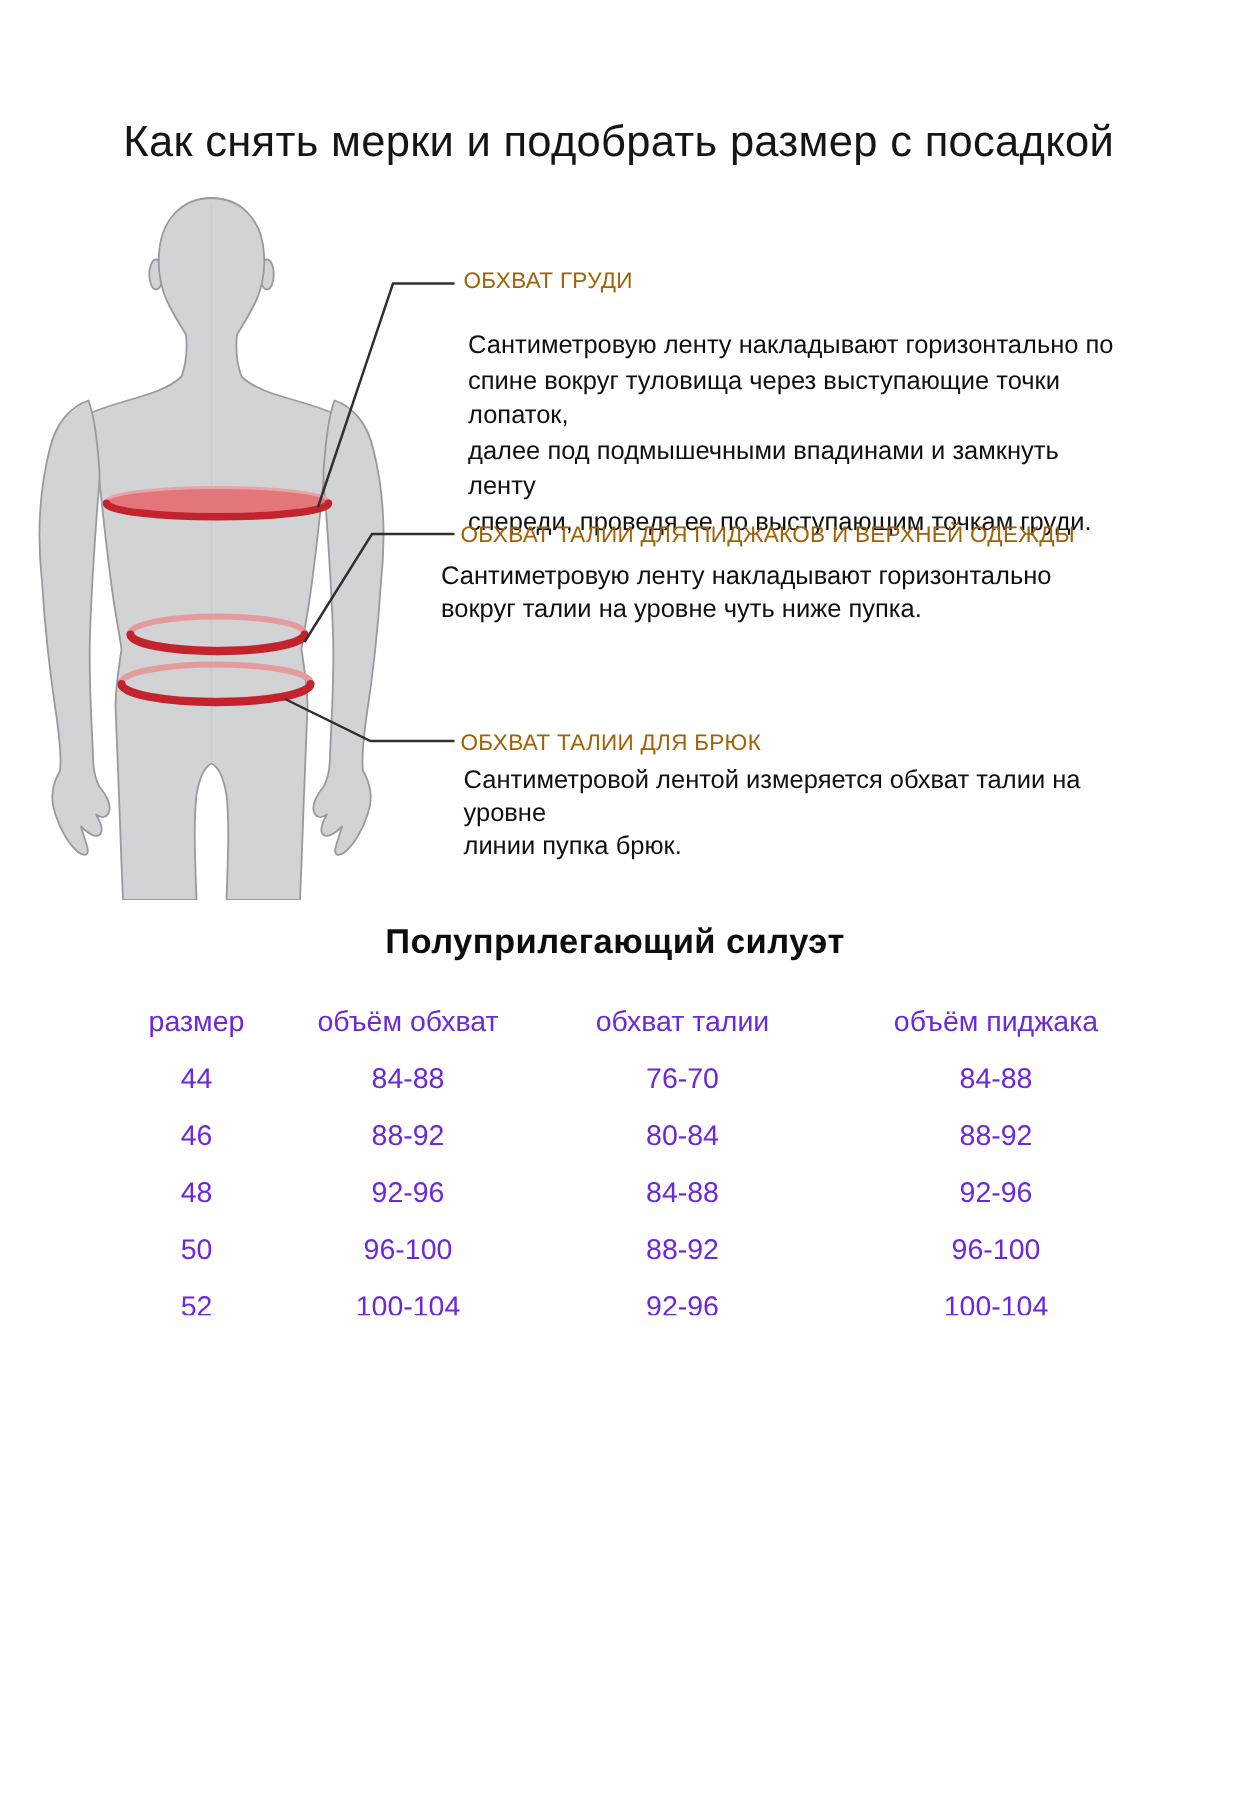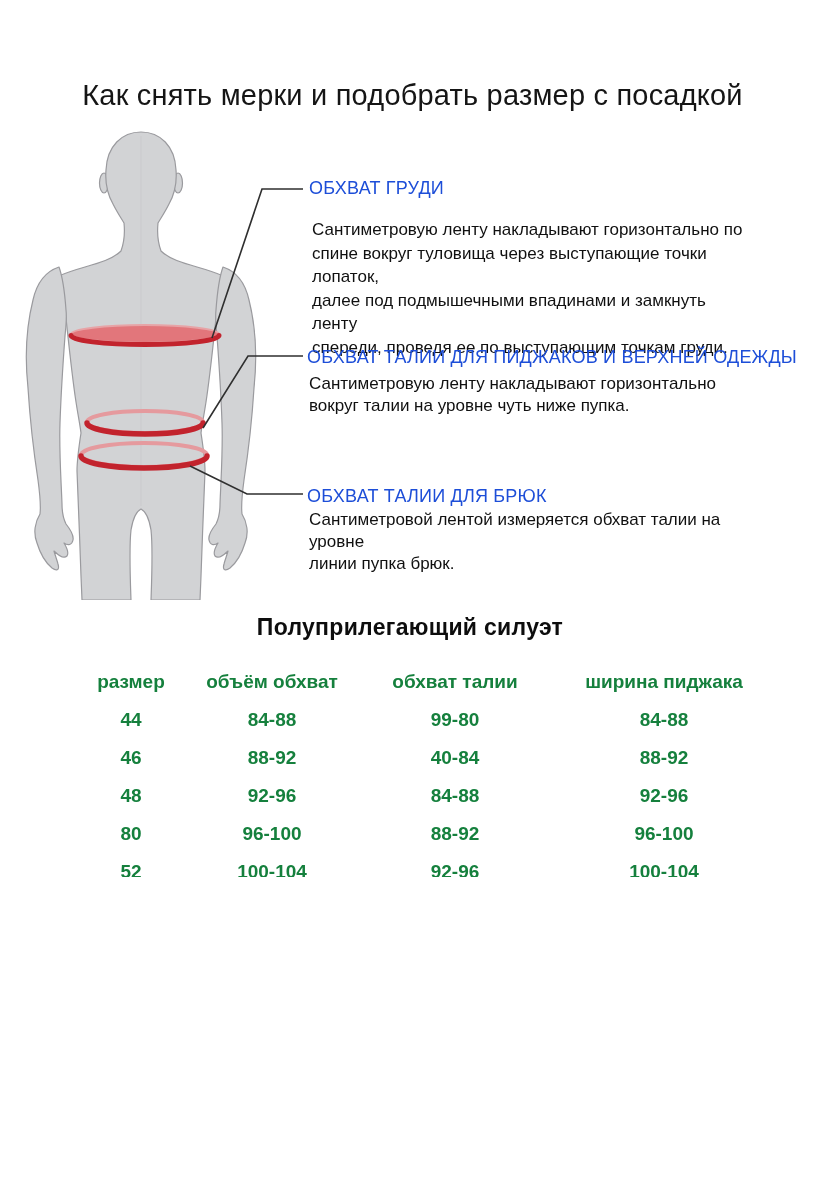--- a/index.html
+++ b/index.html
@@ -5,35 +5,35 @@
   html,body{margin:0;padding:0;background:#ffffff;}
   .page{
     position:relative;width:825px;height:877px;background:#ffffff;overflow:hidden;
     font-family:"Liberation Sans",sans-serif;color:#1a1a1a;
   }
   .abs{position:absolute;}
   .page-title{
     top:78px;left:0;width:825px;text-align:center;
     font-size:29px;line-height:34px;font-weight:400;color:#151515;letter-spacing:.2px;
   }
-  .sec-h{font-size:18px;line-height:22px;font-weight:400;color:#1d4ed8;letter-spacing:.2px;white-space:nowrap;}
+  .sec-h{font-size:15px;line-height:22px;font-weight:400;color:#a16207;letter-spacing:.2px;white-space:nowrap;}
   .sec-p{font-size:17px;line-height:22px;color:#101010;white-space:pre-line;}
   .sec-p.p1{line-height:23.5px;}
   .figure-svg{left:10px;top:120px;width:280px;height:480px;}
   .lines-svg{left:0;top:0;width:825px;height:1200px;pointer-events:none;}
   .table-title{
     top:614px;left:0;width:820px;text-align:center;
     font-size:23px;font-weight:700;color:#0d0d0d;letter-spacing:.3px;
   }
   table.size-table{
     position:absolute;left:60px;top:663px;width:700px;
     border-collapse:collapse;table-layout:fixed;
   }
   table.size-table th,table.size-table td{
-    font-weight:700;font-size:19px;color:#15803d;text-align:center;
+    font-weight:400;font-size:19px;color:#6d28d9;text-align:center;
     vertical-align:middle;height:38px;padding:0;border:none;
   }
   col.c1{width:142px;}col.c2{width:140px;}col.c3{width:226px;}col.c4{width:192px;}
 </style>
 </head>
 <body>
 
 <div class="page">
 
   <div class="abs page-title">Как снять мерки и подобрать размер с посадкой</div>
@@ -144,65 +144,65 @@
     <polyline points="190,466 247,494 303,494" fill="none" stroke="#2f2f2f" stroke-width="1.6"></polyline>
   </svg>
 
   <div class="abs sec-h" style="left:309px;top:177px;">ОБХВАТ ГРУДИ</div>
   <div class="abs sec-p p1" style="left:312px;top:218px;width:440px;">Сантиметровую ленту накладывают горизонтально по
 спине вокруг туловища через выступающие точки лопаток,
 далее под подмышечными впадинами и замкнуть ленту
 спереди, проведя ее по выступающим точкам груди.</div>
 
   <div class="abs sec-h" style="left:307px;top:346px;">ОБХВАТ ТАЛИИ ДЛЯ ПИДЖАКОВ И ВЕРХНЕЙ ОДЕЖДЫ</div>
-  <div class="abs sec-p" style="left:309px;top:373px;width:440px;">Сантиметровую  ленту накладывают горизонтально
+  <div class="abs sec-p" style="left:294px;top:373px;width:440px;">Сантиметровую  ленту накладывают горизонтально
 вокруг талии на уровне чуть ниже пупка.</div>
 
   <div class="abs sec-h" style="left:307px;top:485px;">ОБХВАТ ТАЛИИ ДЛЯ БРЮК</div>
   <div class="abs sec-p" style="left:309px;top:509px;width:470px;">Сантиметровой лентой измеряется обхват талии на уровне
 линии пупка брюк.</div>
 
   <div class="abs table-title">Полуприлегающий силуэт</div>
 
   <table class="size-table">
     <colgroup>
         <col class="c1">
         <col class="c2">
         <col class="c3">
         <col class="c4">
       </colgroup>
     <thead>
       <tr>
         <th>размер</th>
         <th>объём обхват</th>
         <th>обхват талии</th>
-        <th>ширина пиджака</th>
+        <th>объём пиджака</th>
       </tr>
     </thead>
     <tbody>
         <tr>
           <td>44</td>
           <td>84-88</td>
-          <td>99-80</td>
+          <td>76-70</td>
           <td>84-88</td>
         </tr>
         <tr>
           <td>46</td>
           <td>88-92</td>
-          <td>40-84</td>
+          <td>80-84</td>
           <td>88-92</td>
         </tr>
         <tr>
           <td>48</td>
           <td>92-96</td>
           <td>84-88</td>
           <td>92-96</td>
         </tr>
         <tr>
-          <td>80</td>
+          <td>50</td>
           <td>96-100</td>
           <td>88-92</td>
           <td>96-100</td>
         </tr>
         <tr>
           <td>52</td>
           <td>100-104</td>
           <td>92-96</td>
           <td>100-104</td>
         </tr>

